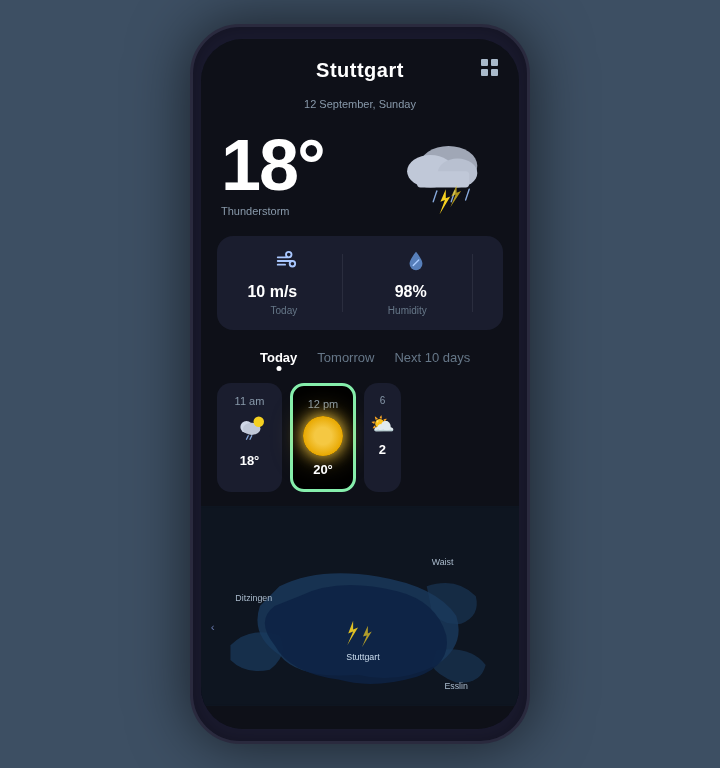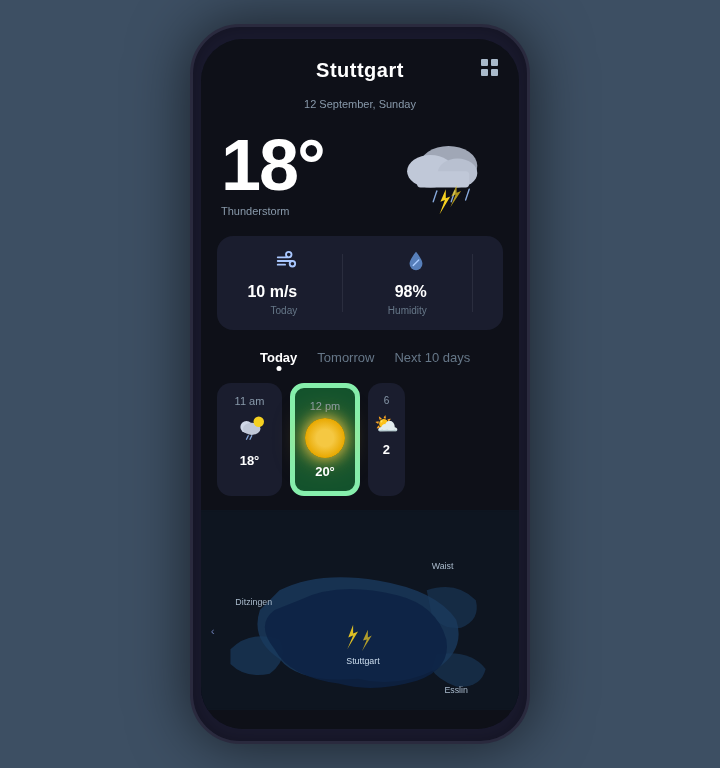--- a/index.html
+++ b/index.html
@@ -208,22 +208,22 @@
       border-radius: 14px;
       padding: 12px 10px;
       display: flex;
       flex-direction: column;
       align-items: center;
       gap: 6px;
       min-width: 65px;
     }
 
     .hour-card.selected {
-      background: #14532d;
-      border: 5px solid #86efac;
+      background: #000000;
+      border: 3px solid #86efac;
       justify-content: space-between;
     }
 
     .hour-label {
       font-size: 11px;
       color: #8899aa;
     }
 
     .hour-icon {
       font-size: 24px;

